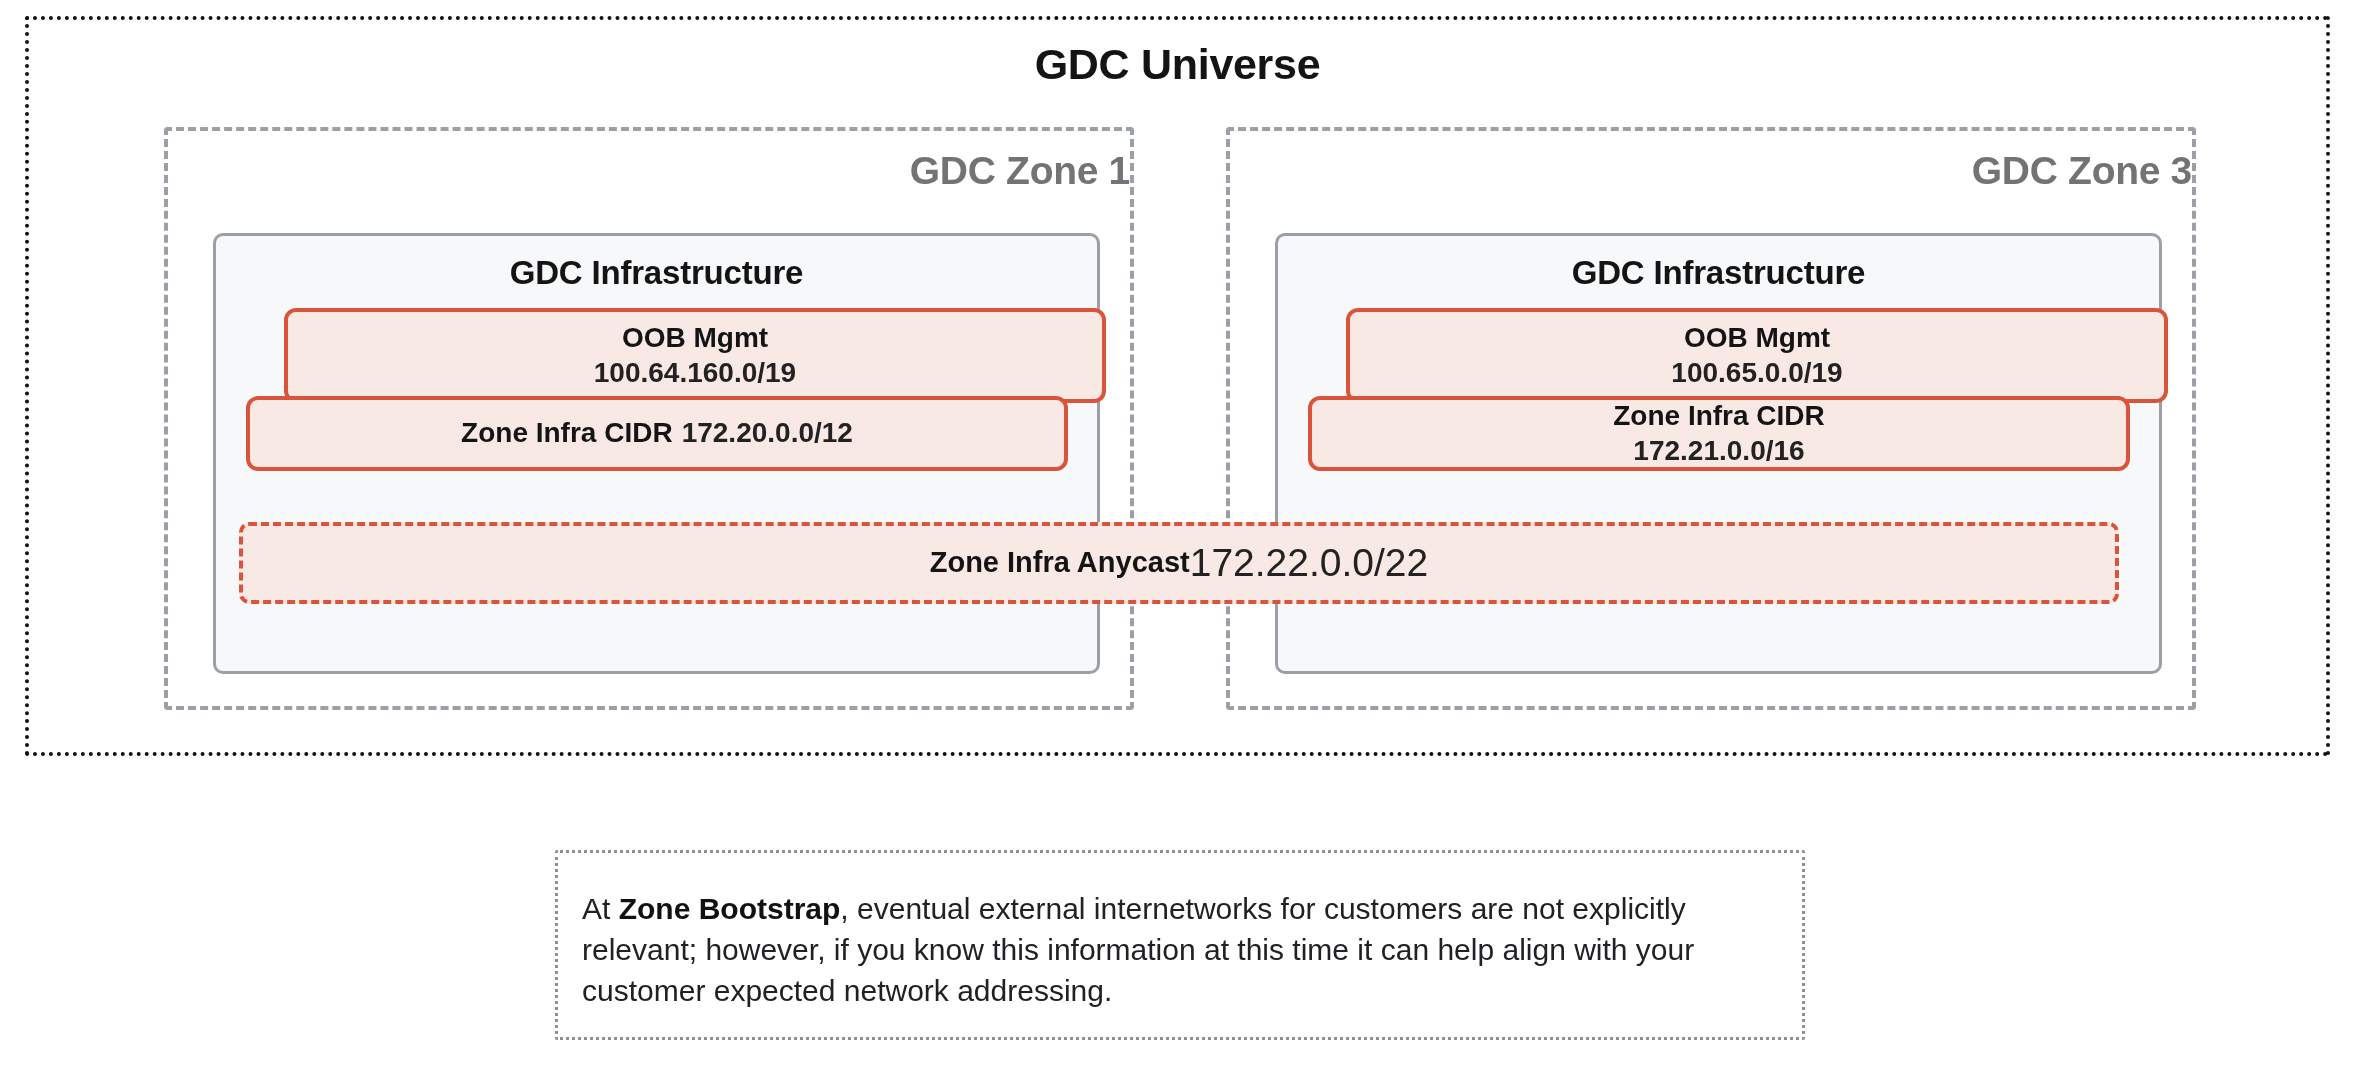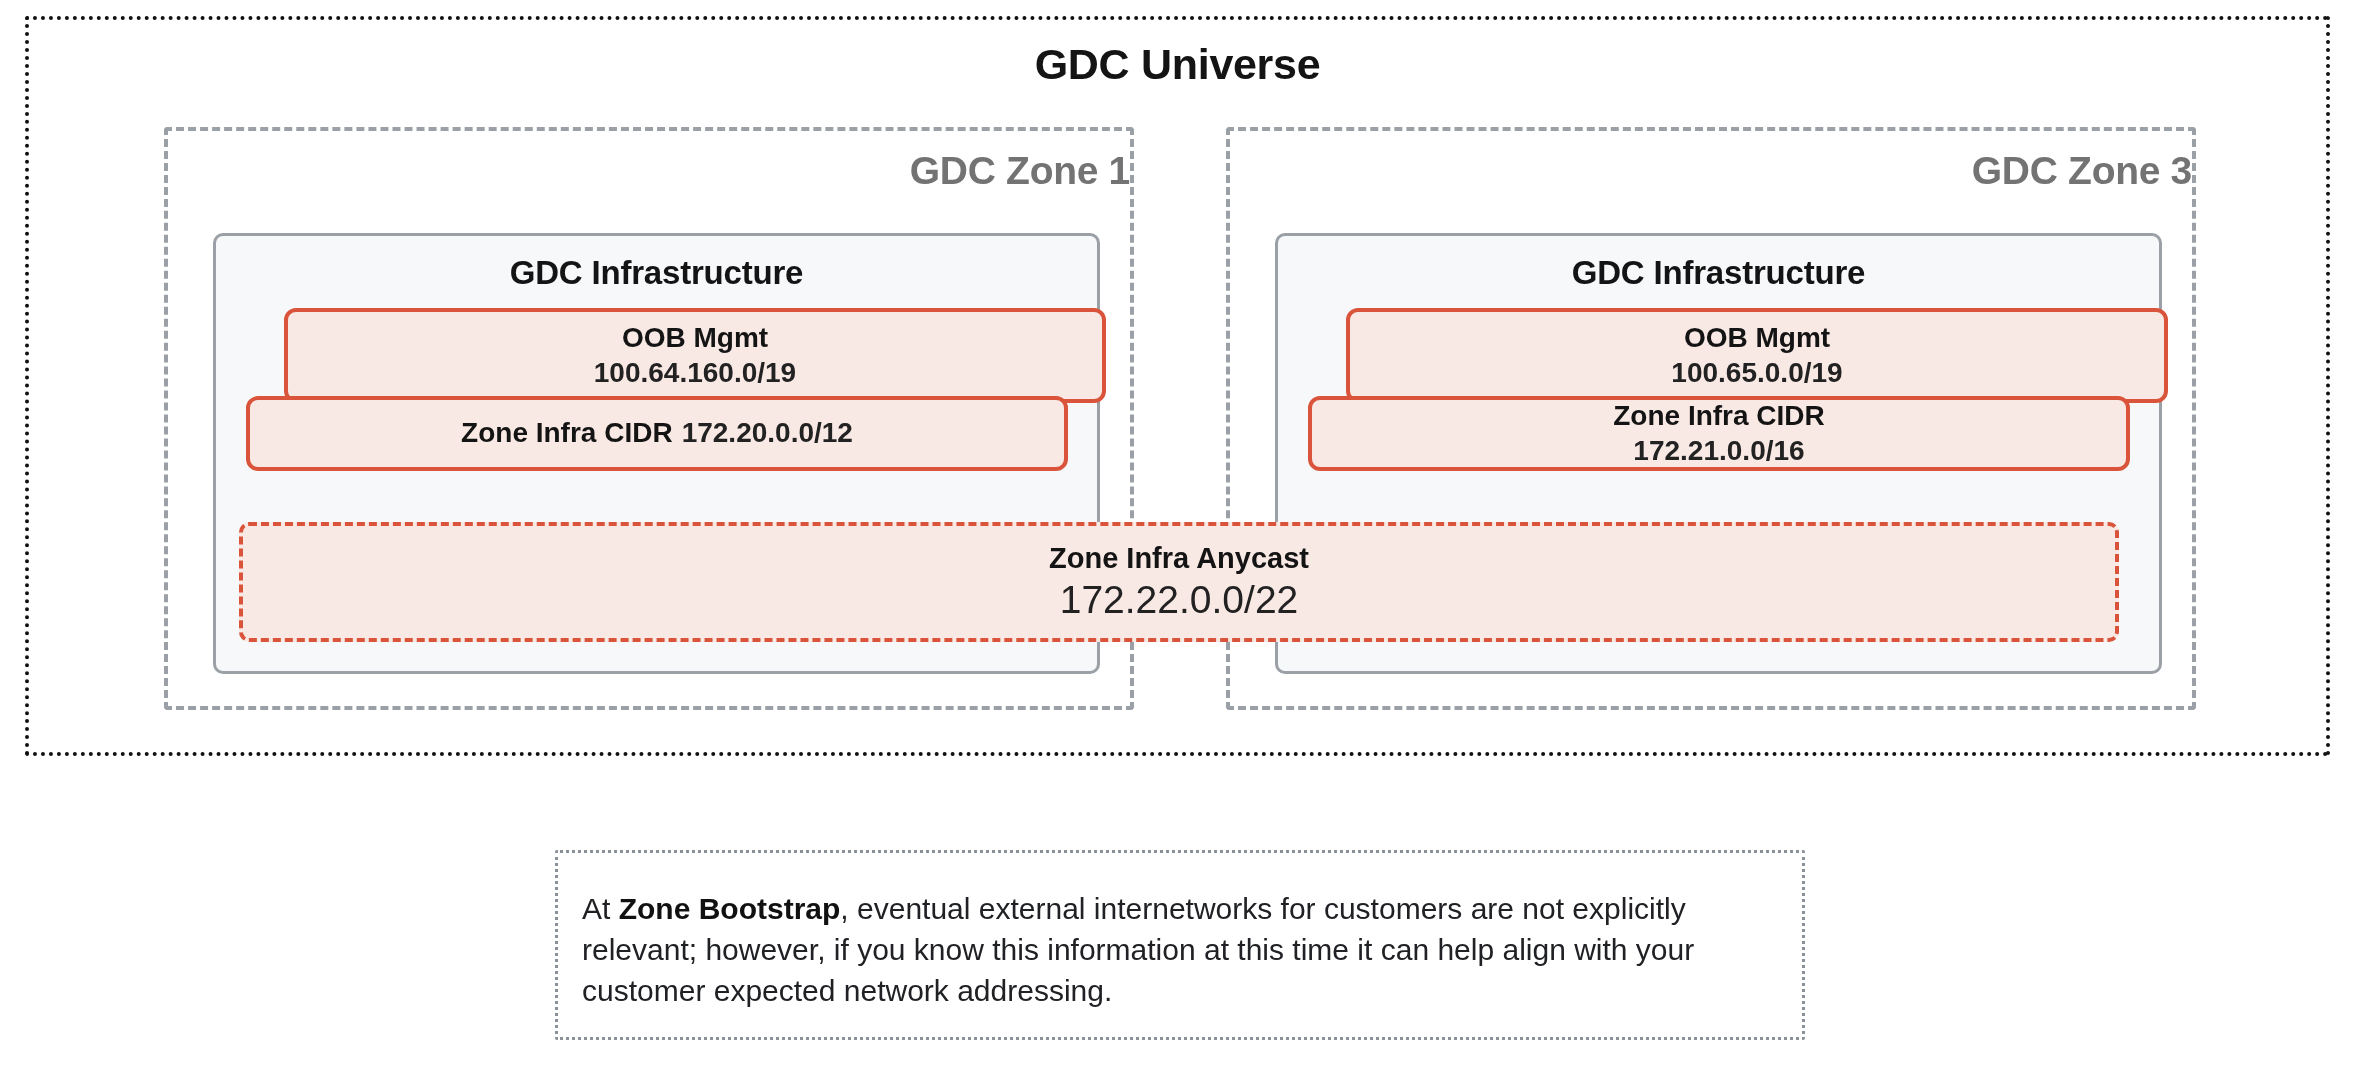--- a/index.html
+++ b/index.html
@@ -133,27 +133,27 @@
     width: 822px;
     height: 75px;
   }
 
   
   .anycast {
     position: absolute;
     left: 210px;             
     top: 502px;              
     width: 1880px;           
-    height: 120px;            
+    height: 82px;            
     box-sizing: border-box;
     border: 4px dashed #d9543a;
     border-radius: 10px;
     background: #f9e9e5;
     display: flex;
-    flex-direction: column;
+    flex-direction: row;
     align-items: center;
     justify-content: center;
     text-align: center;
     line-height: 1.22;
     z-index: 5;
   }
   .anycast .label {
     font-size: 29px;
     font-weight: 700;
     color: #141414;

